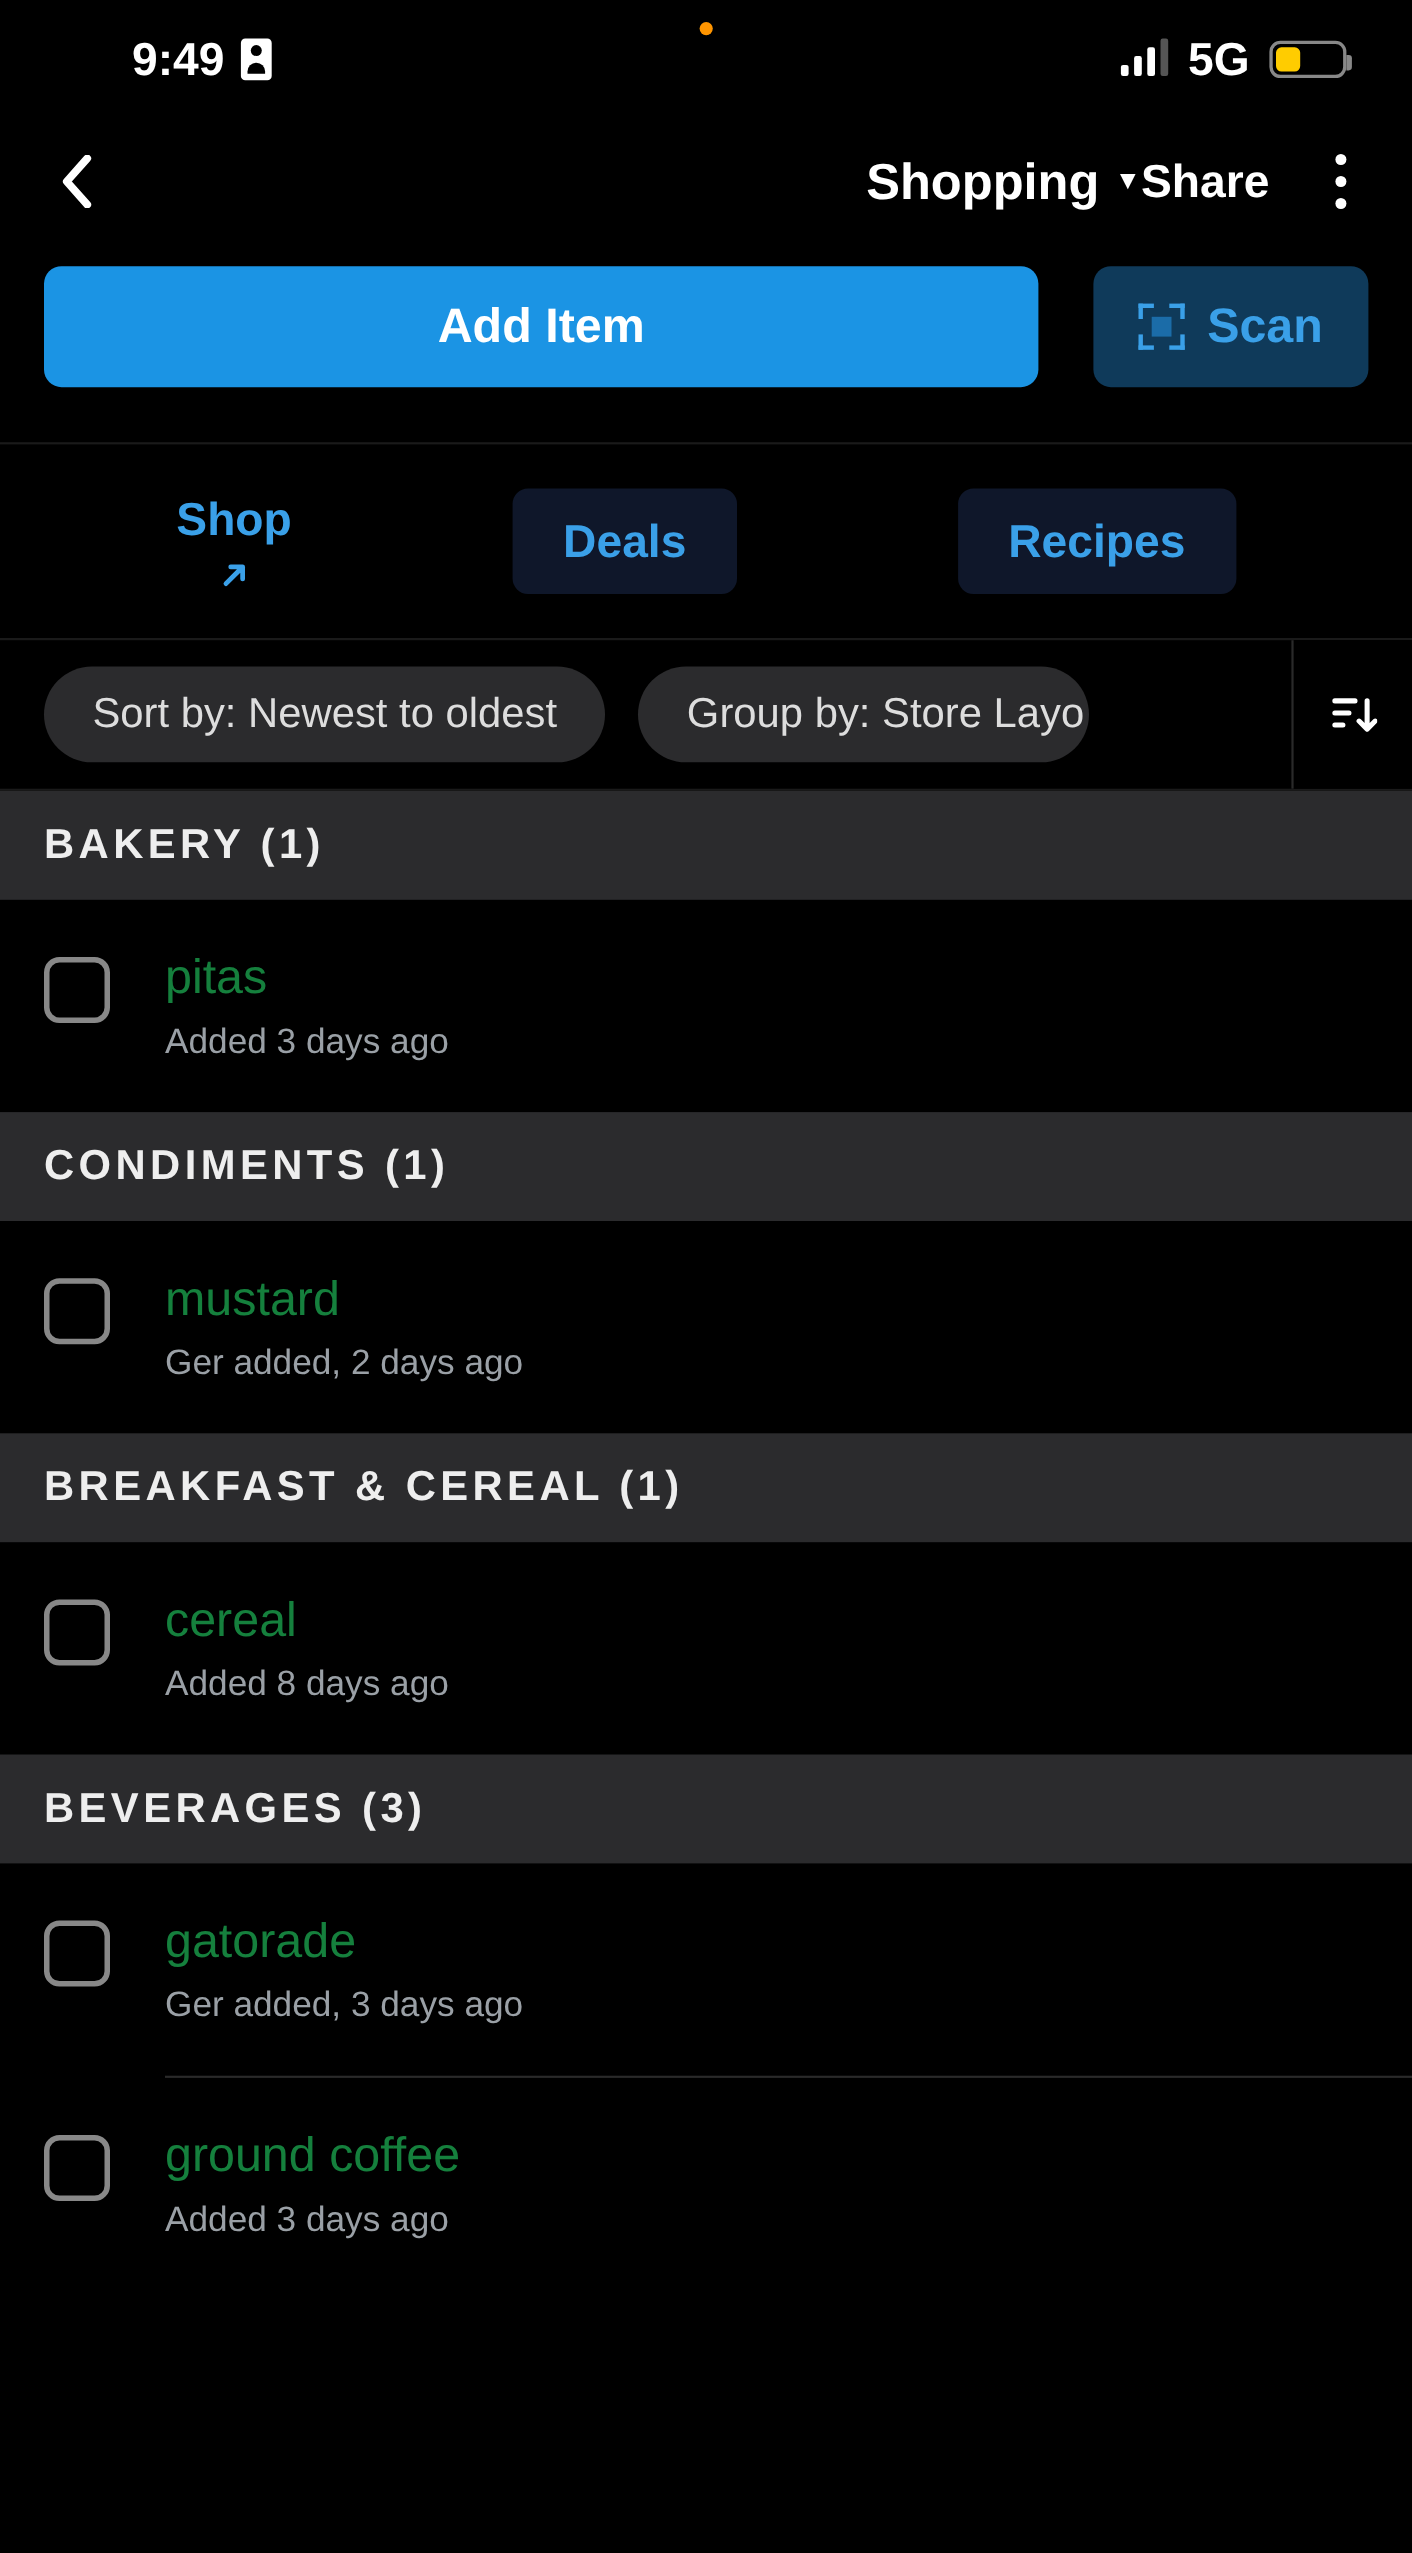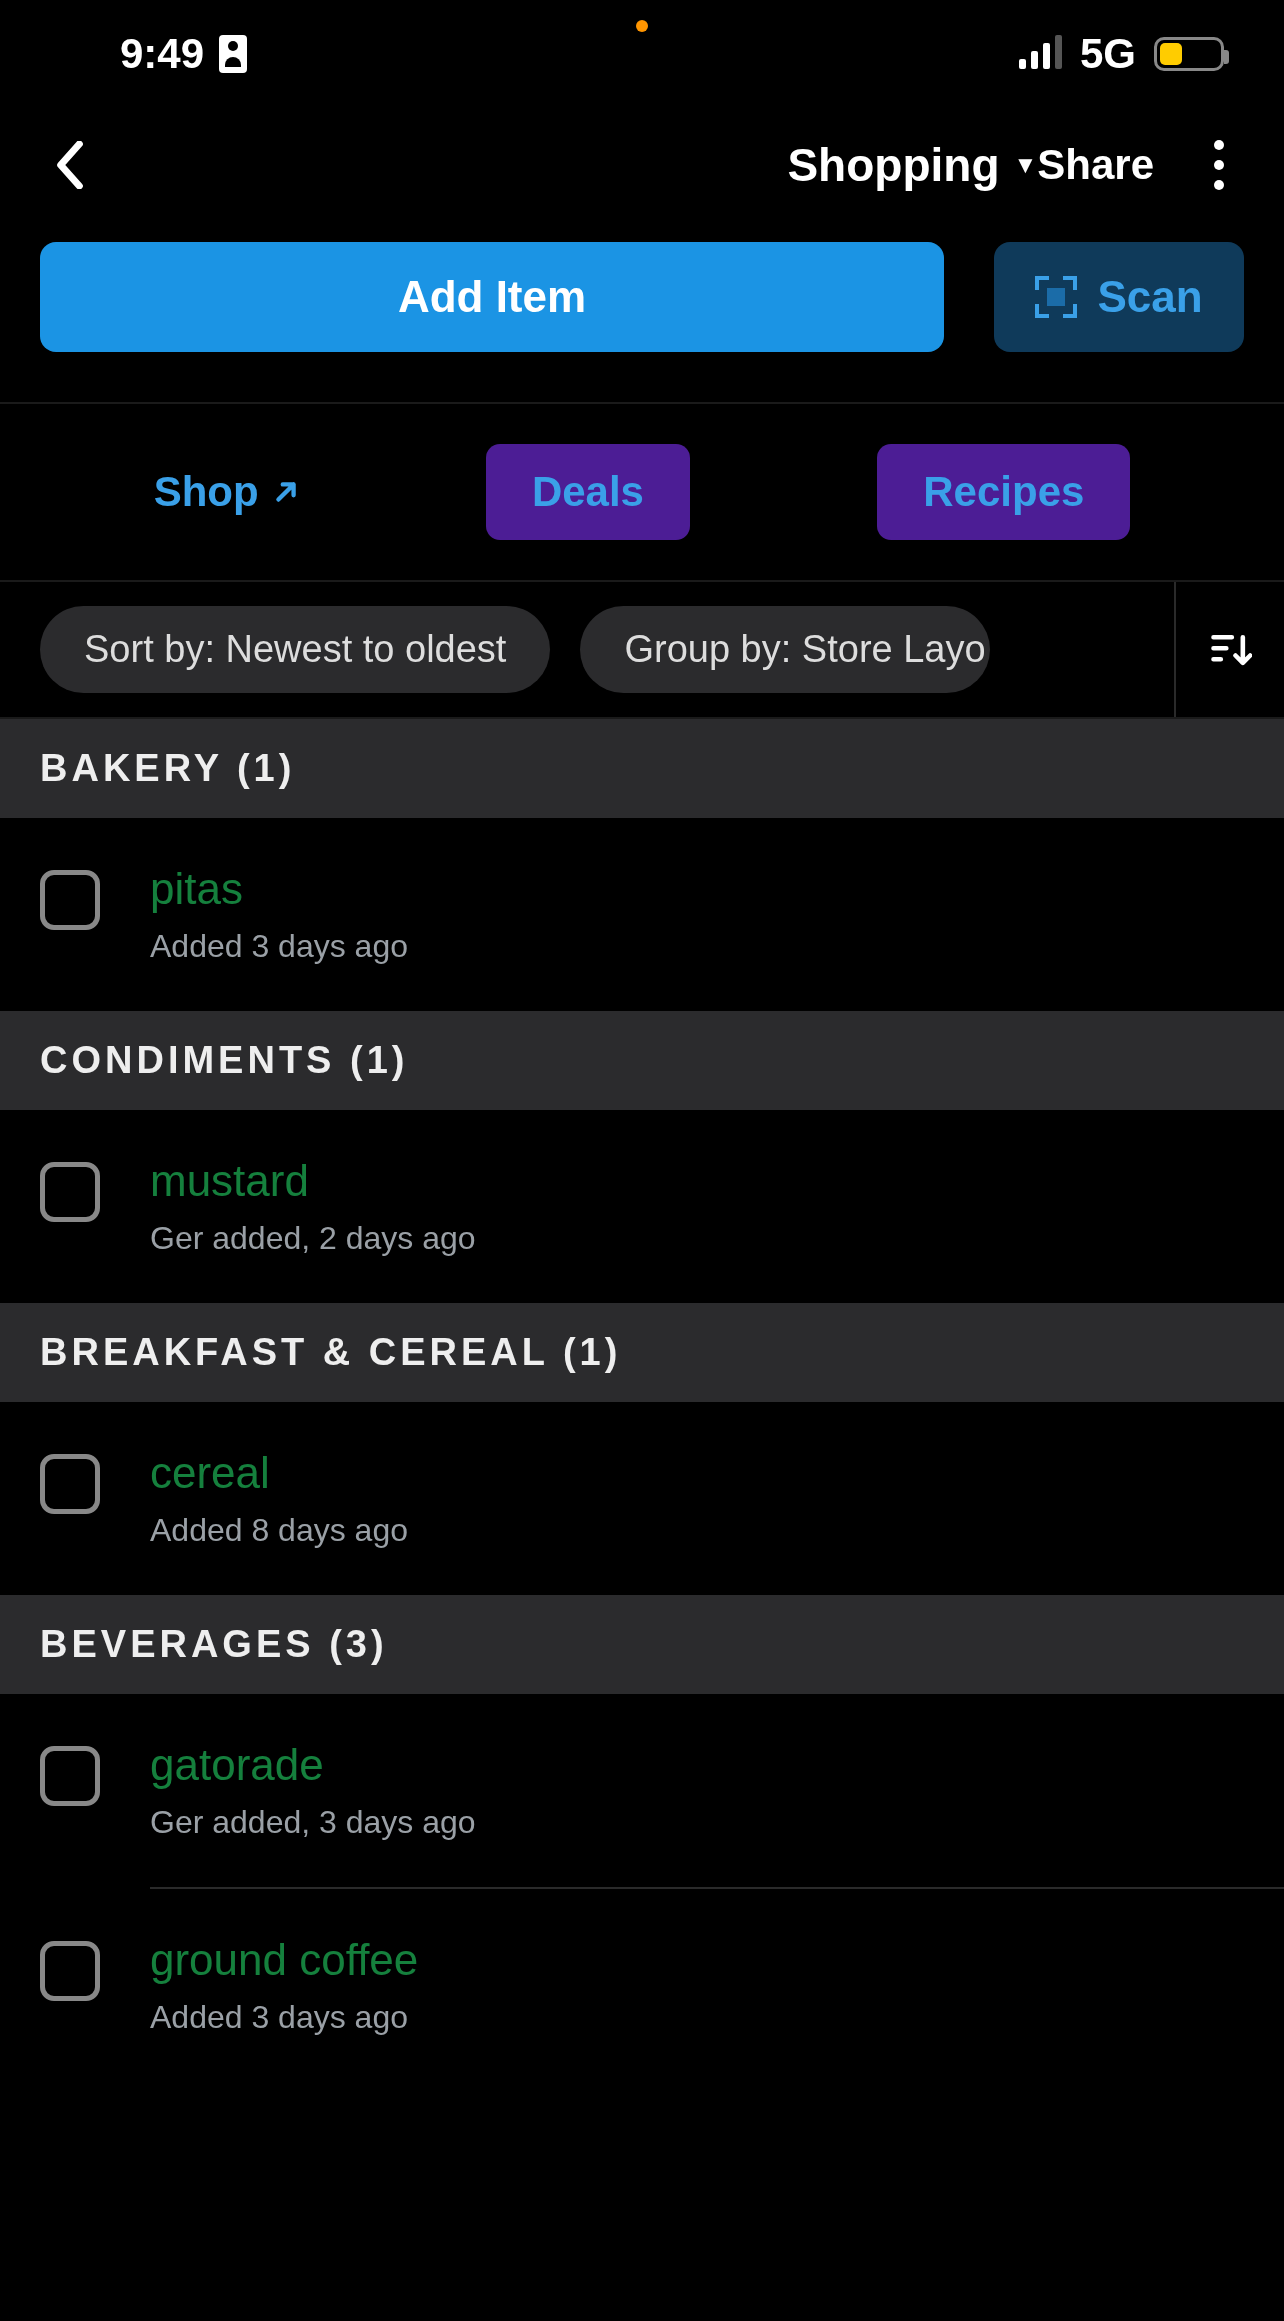--- a/index.html
+++ b/index.html
@@ -40,23 +40,23 @@
   .scan-icon .tl { top:0; left:0; border-right:none; border-bottom:none; }
   .scan-icon .tr { top:0; right:0; border-left:none; border-bottom:none; }
   .scan-icon .bl { bottom:0; left:0; border-right:none; border-top:none; }
   .scan-icon .br { bottom:0; right:0; border-left:none; border-top:none; }
   .scan-icon .sq { position:absolute; top:12px; left:12px; width:18px; height:18px; background:#1b6ca8; }
 
   .divider { height: 2px; background: #1a1a1a; }
 
   
   .nav-tabs { display: flex; justify-content: space-around; align-items: center; padding: 40px 60px; }
-  .nav-link { color: #3aa0e8; font-size: 42px; font-weight: 700; display:flex; align-items:center; gap:14px; }
+  .nav-link { color: #3aa0e8; font-size: 42px; font-weight: 700; display:flex; align-items:center; gap:14px;flex-direction:column; }
   .nav-link svg { width: 26px; height: 26px; }
-  .nav-pill { background: #4c1d95; color: #3aa0e8; font-size: 42px; font-weight: 700; padding: 24px 46px; border-radius: 14px; }
+  .nav-pill { background: #0f172a; color: #3aa0e8; font-size: 42px; font-weight: 700; padding: 24px 46px; border-radius: 14px; }
 
   
   .filter-row { display: flex; align-items: center; gap: 30px; padding: 24px 12px 24px 40px; border-top: 2px solid #1a1a1a; border-bottom: 2px solid #1a1a1a; position: relative; }
   .chip { background: #2b2b2d; color: #ddd; font-size: 38px; padding: 22px 44px; border-radius: 44px; white-space: nowrap; }
   .chip-clip { overflow: hidden; flex-shrink: 0; }
   .chip-clip-2 { width: 410px; }
   .sort-btn { position: absolute; right: 0; top: 0; bottom: 0; width: 110px; display: flex; align-items: center; justify-content: center; border-left: 2px solid #2a2a2a; background:#000; }
   .sort-btn svg { width: 44px; height: 44px; }
 
   

